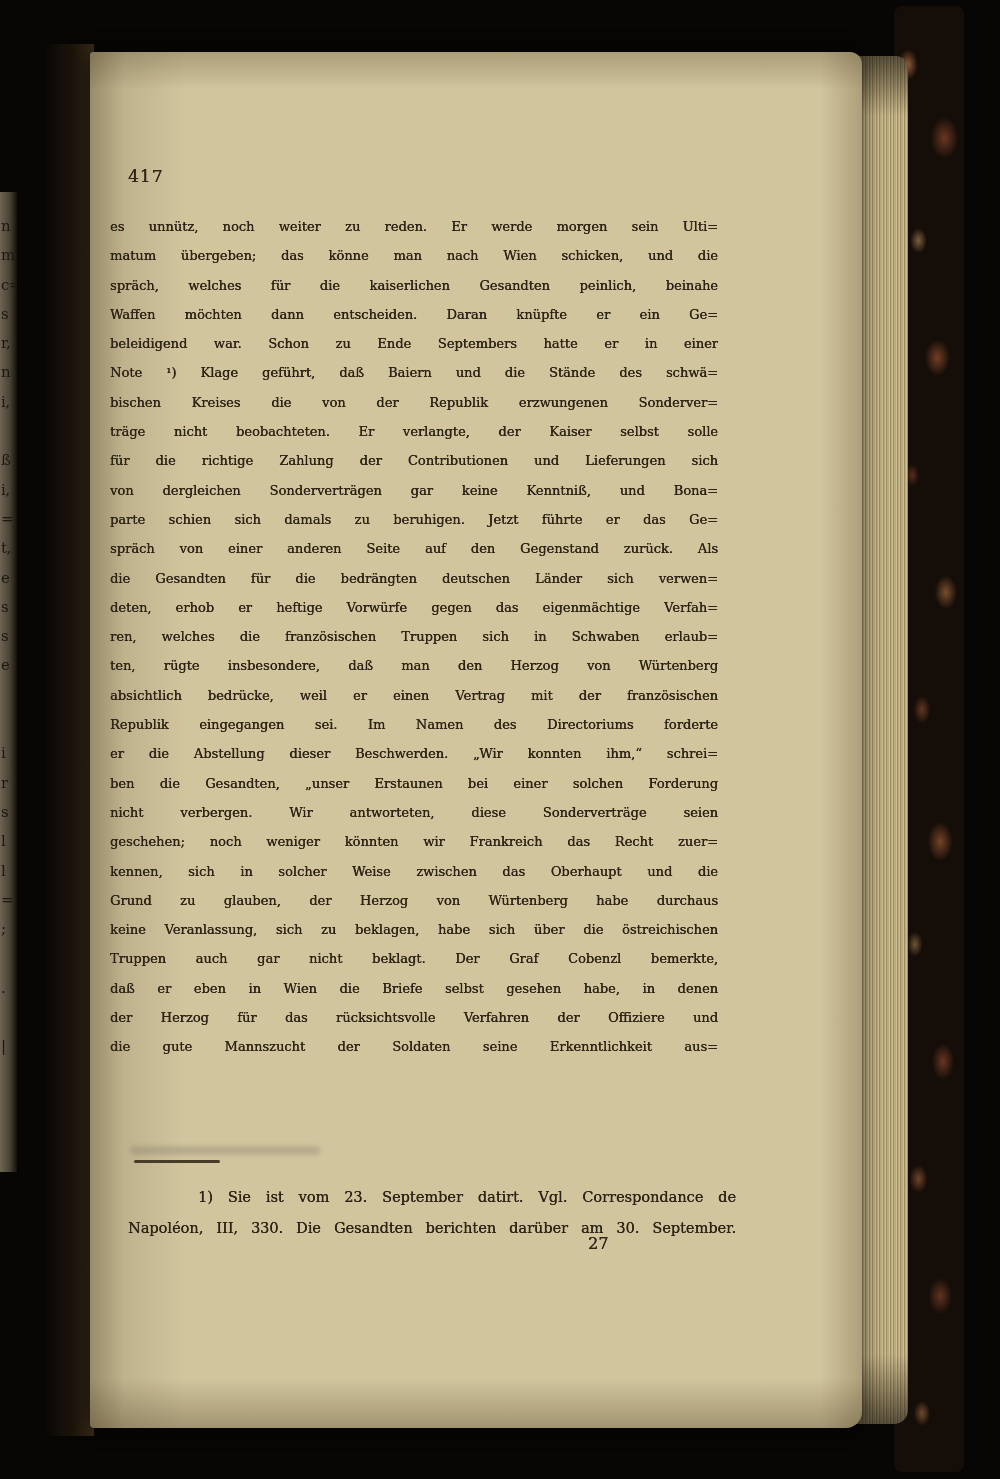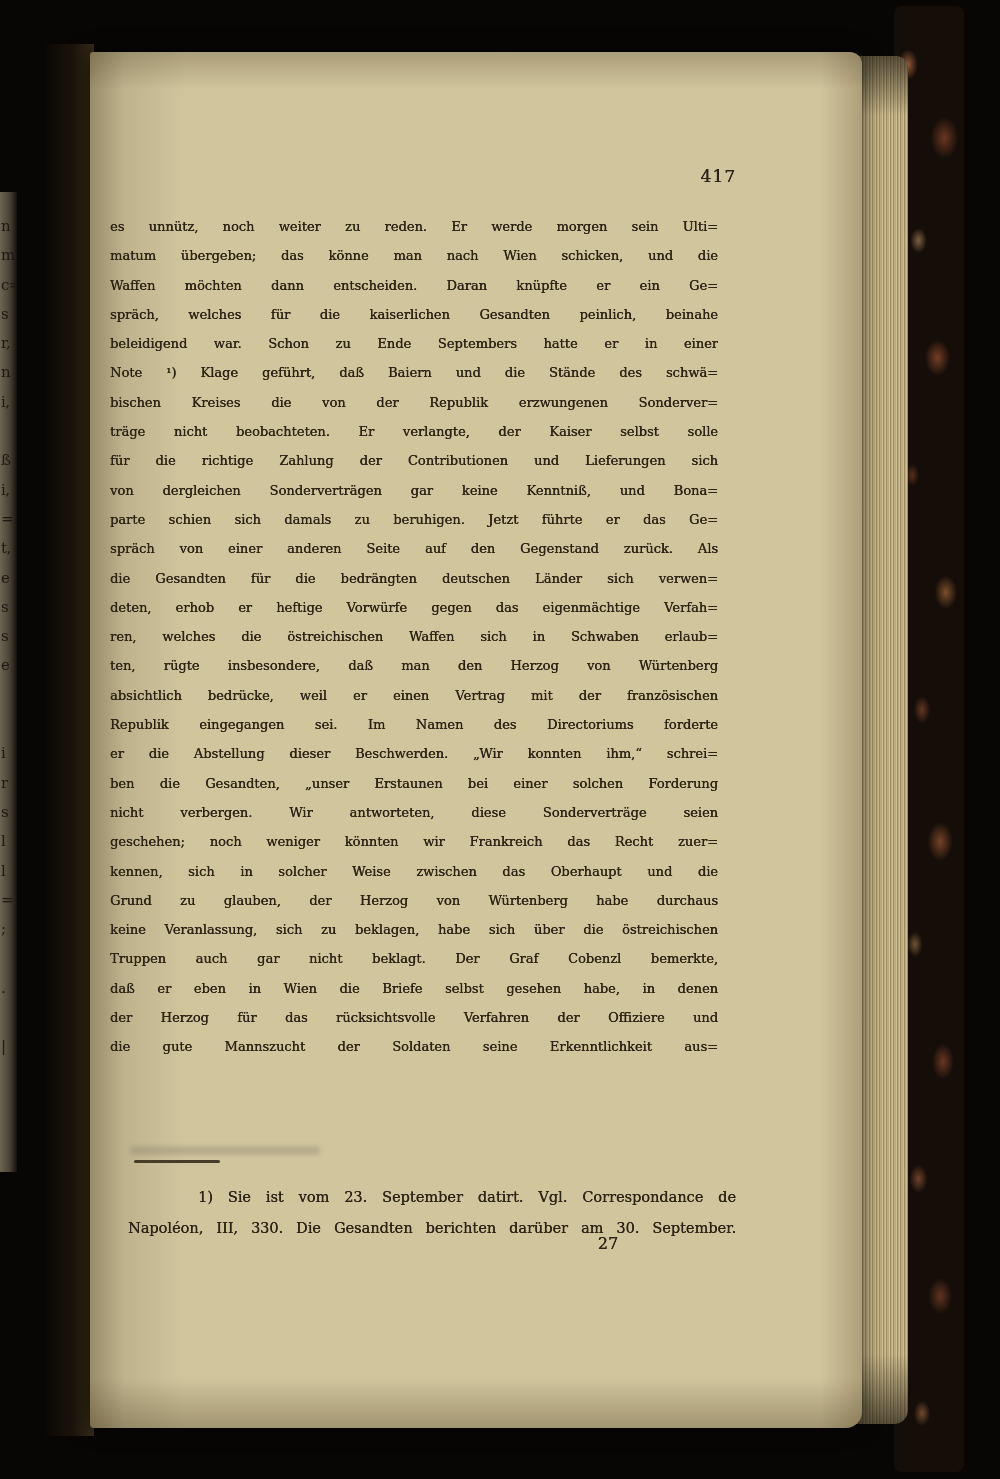--- a/index.html
+++ b/index.html
@@ -71,21 +71,21 @@
       linear-gradient(90deg, rgba(60,45,20,.38) 0, rgba(60,45,20,.12) 34px, rgba(0,0,0,0) 95px),
       linear-gradient(270deg, rgba(80,60,30,.28) 0, rgba(0,0,0,0) 42px),
       linear-gradient(180deg, rgba(70,55,25,.28) 0, rgba(0,0,0,0) 38px,
                       rgba(0,0,0,0) calc(100% - 50px), rgba(70,55,25,.34) 100%),
       #d1c59e;
     box-shadow:0 0 20px rgba(0,0,0,.65);
   }
 
   .page-number {
     position:absolute; left:38px; top:114px; width:608px;
-    text-align:right; font-size:17px; color:#2d2416; letter-spacing:1px;
+    text-align:left; font-size:17px; color:#2d2416; letter-spacing:1px;
     text-shadow:0.3px 0 0 currentColor;
   }
 
   .body-text {
     position:absolute; left:20px; top:160px; width:608px;
     font-size:13px; line-height:29.3px; color:#2d2416;
     text-shadow:0.3px 0 0 currentColor;
   }
   .body-line { text-align:justify; text-align-last:justify; overflow:hidden; max-height:29.3px; }
 
@@ -101,21 +101,21 @@
   .footnote {
     position:absolute; left:38px; top:1130px; width:608px;
     font-size:14.5px; line-height:31px; color:#2d2416;
     text-shadow:0.25px 0 0 currentColor;
   }
   .footnote-line { text-align:justify; text-align-last:justify; overflow:hidden; max-height:31px; }
   .footnote-line.indent { padding-left:70px; }
 
   .signature-mark {
     position:absolute; left:498px; top:1182px; width:40px;
-    text-align:center; font-size:16px; color:#2d2416;
+    text-align:left; font-size:16px; color:#2d2416;
     text-shadow:0.3px 0 0 currentColor;
   }
 </style>
 </head>
 <body>
 
 <div class="scene">
 
   <div class="marbled-cover"></div>
 
@@ -160,33 +160,33 @@
 
   <div class="gutter-shadow"></div>
 
   <div class="book-page">
 
     <div class="page-number">417</div>
 
     <div class="body-text">
       <div class="body-line">es unnütz, noch weiter zu reden. Er werde morgen sein Ulti=</div>
       <div class="body-line">matum übergeben; das könne man nach Wien schicken, und die</div>
+      <div class="body-line">spräch, welches für die kaiserlichen Gesandten peinlich, beinahe</div>
       <div class="body-line">Waffen möchten dann entscheiden. Daran knüpfte er ein Ge=</div>
-      <div class="body-line">spräch, welches für die kaiserlichen Gesandten peinlich, beinahe</div>
       <div class="body-line">beleidigend war. Schon zu Ende Septembers hatte er in einer</div>
       <div class="body-line">Note ¹) Klage geführt, daß Baiern und die Stände des schwä=</div>
       <div class="body-line">bischen Kreises die von der Republik erzwungenen Sonderver=</div>
       <div class="body-line">träge nicht beobachteten. Er verlangte, der Kaiser selbst solle</div>
       <div class="body-line">für die richtige Zahlung der Contributionen und Lieferungen sich</div>
       <div class="body-line">von dergleichen Sonderverträgen gar keine Kenntniß, und Bona=</div>
       <div class="body-line">parte schien sich damals zu beruhigen. Jetzt führte er das Ge=</div>
       <div class="body-line">spräch von einer anderen Seite auf den Gegenstand zurück. Als</div>
       <div class="body-line">die Gesandten für die bedrängten deutschen Länder sich verwen=</div>
       <div class="body-line">deten, erhob er heftige Vorwürfe gegen das eigenmächtige Verfah=</div>
-      <div class="body-line">ren, welches die östreichischen Waffen sich in Schwaben erlaub=</div>
+      <div class="body-line">ren, welches die französischen Truppen sich in Schwaben erlaub=</div>
       <div class="body-line">ten, rügte insbesondere, daß man den Herzog von Würtenberg</div>
       <div class="body-line">absichtlich bedrücke, weil er einen Vertrag mit der französischen</div>
       <div class="body-line">Republik eingegangen sei. Im Namen des Directoriums forderte</div>
       <div class="body-line">er die Abstellung dieser Beschwerden. „Wir konnten ihm,“ schrei=</div>
       <div class="body-line">ben die Gesandten, „unser Erstaunen bei einer solchen Forderung</div>
       <div class="body-line">nicht verbergen. Wir antworteten, diese Sonderverträge seien</div>
       <div class="body-line">geschehen; noch weniger könnten wir Frankreich das Recht zuer=</div>
       <div class="body-line">kennen, sich in solcher Weise zwischen das Oberhaupt und die</div>
       <div class="body-line">Grund zu glauben, der Herzog von Würtenberg habe durchaus</div>
       <div class="body-line">keine Veranlassung, sich zu beklagen, habe sich über die östreichischen</div>

